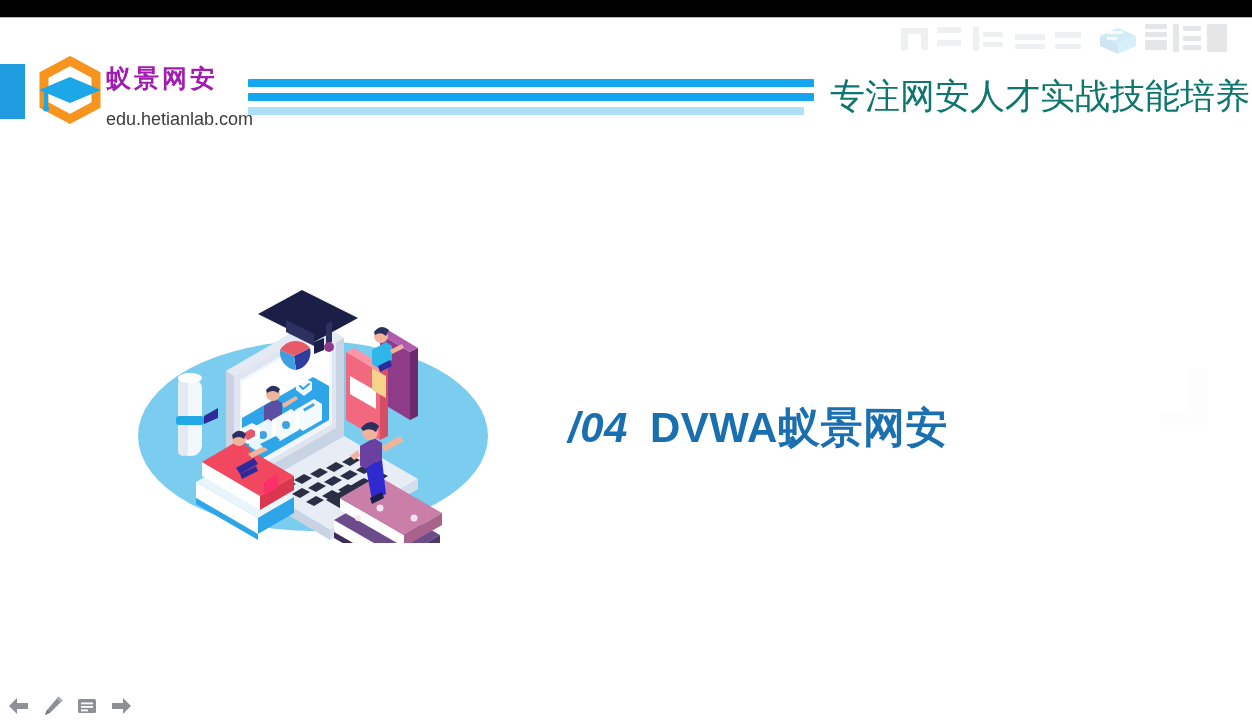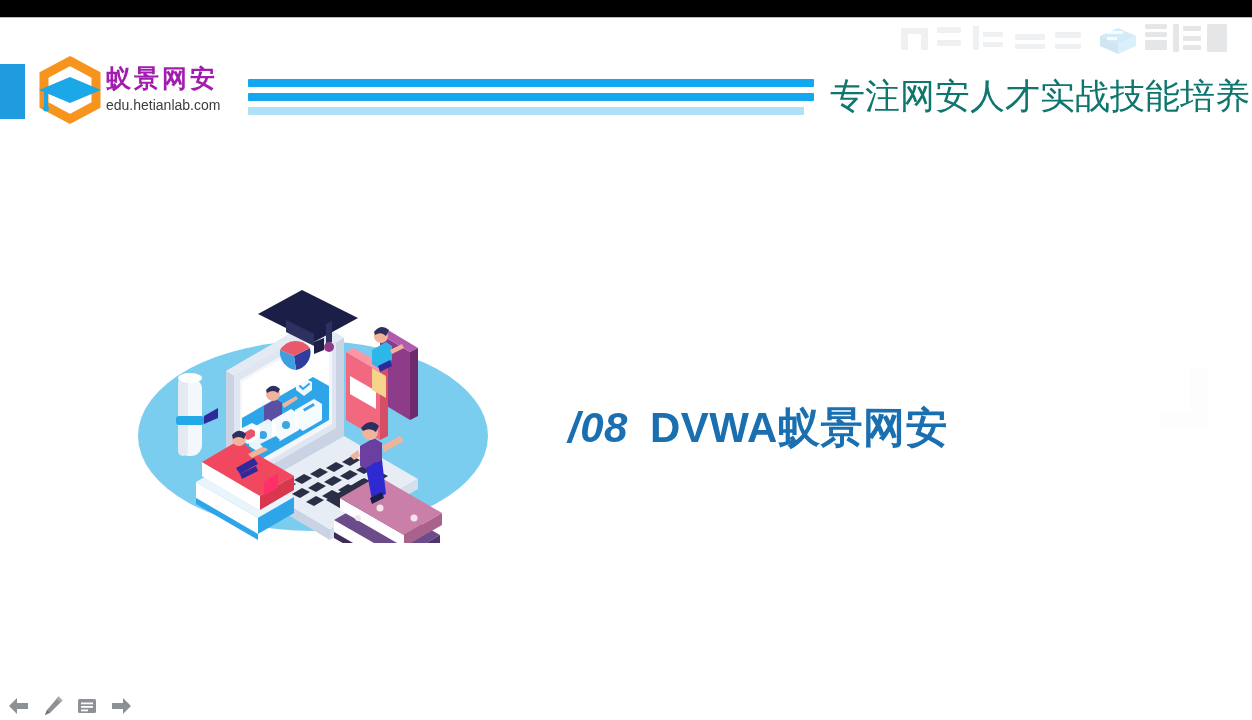--- a/index.html
+++ b/index.html
@@ -70,25 +70,25 @@
     font-family: "DejaVu Sans", "Liberation Sans", sans-serif;
     font-size: 25px;
     font-weight: 700;
     color: #a21caf;
     letter-spacing: 3px;
     line-height: 30px;
     white-space: nowrap;
   }
   .brand-url {
     font-family: "Liberation Sans", sans-serif;
-    font-size: 14px;
+    font-size: 18px;
     font-weight: 400;
     color: #3c3c3c;
     line-height: 18px;
-    margin-top: 2px;
+    margin-top: 16px;
     white-space: nowrap;
   }
 
   .rule-stack {
     position: absolute;
     left: 248px; top: 47px;
     width: 566px;
     height: 40px;
   }
   .rule {
@@ -415,21 +415,21 @@
           <path d="M10 40 L4 44 L0 40 L8 34 Z" fill="#f0b49c"></path>
           <path d="M16 52 L26 46 L30 80 L22 84 Z" fill="#2f2ad0"></path>
           <path d="M24 48 L32 44 L36 78 L28 82 Z" fill="#2f2ad0"></path>
           <path d="M20 82 L32 76 L34 82 L22 88 Z" fill="#1b1f48"></path>
         </g>
       </g>
     </svg>
   </div>
 
   <div class="title">
-    <span class="num">/08</span><span class="gap"></span><span>DVWA</span><span class="cn">蚁景网安</span>
+    <span class="num">/04</span><span class="gap"></span><span>DVWA</span><span class="cn">蚁景网安</span>
   </div>
 
 </div>
 
 <div class="toolbar">
 
   <span class="tb-icon">
     <svg viewBox="0 0 22 22" width="22" height="22" aria-hidden="true">
       <path d="M9 3 L9 8 L20 8 L20 14 L9 14 L9 19 L1 11 Z" fill="#8d9196"></path>
     </svg>

